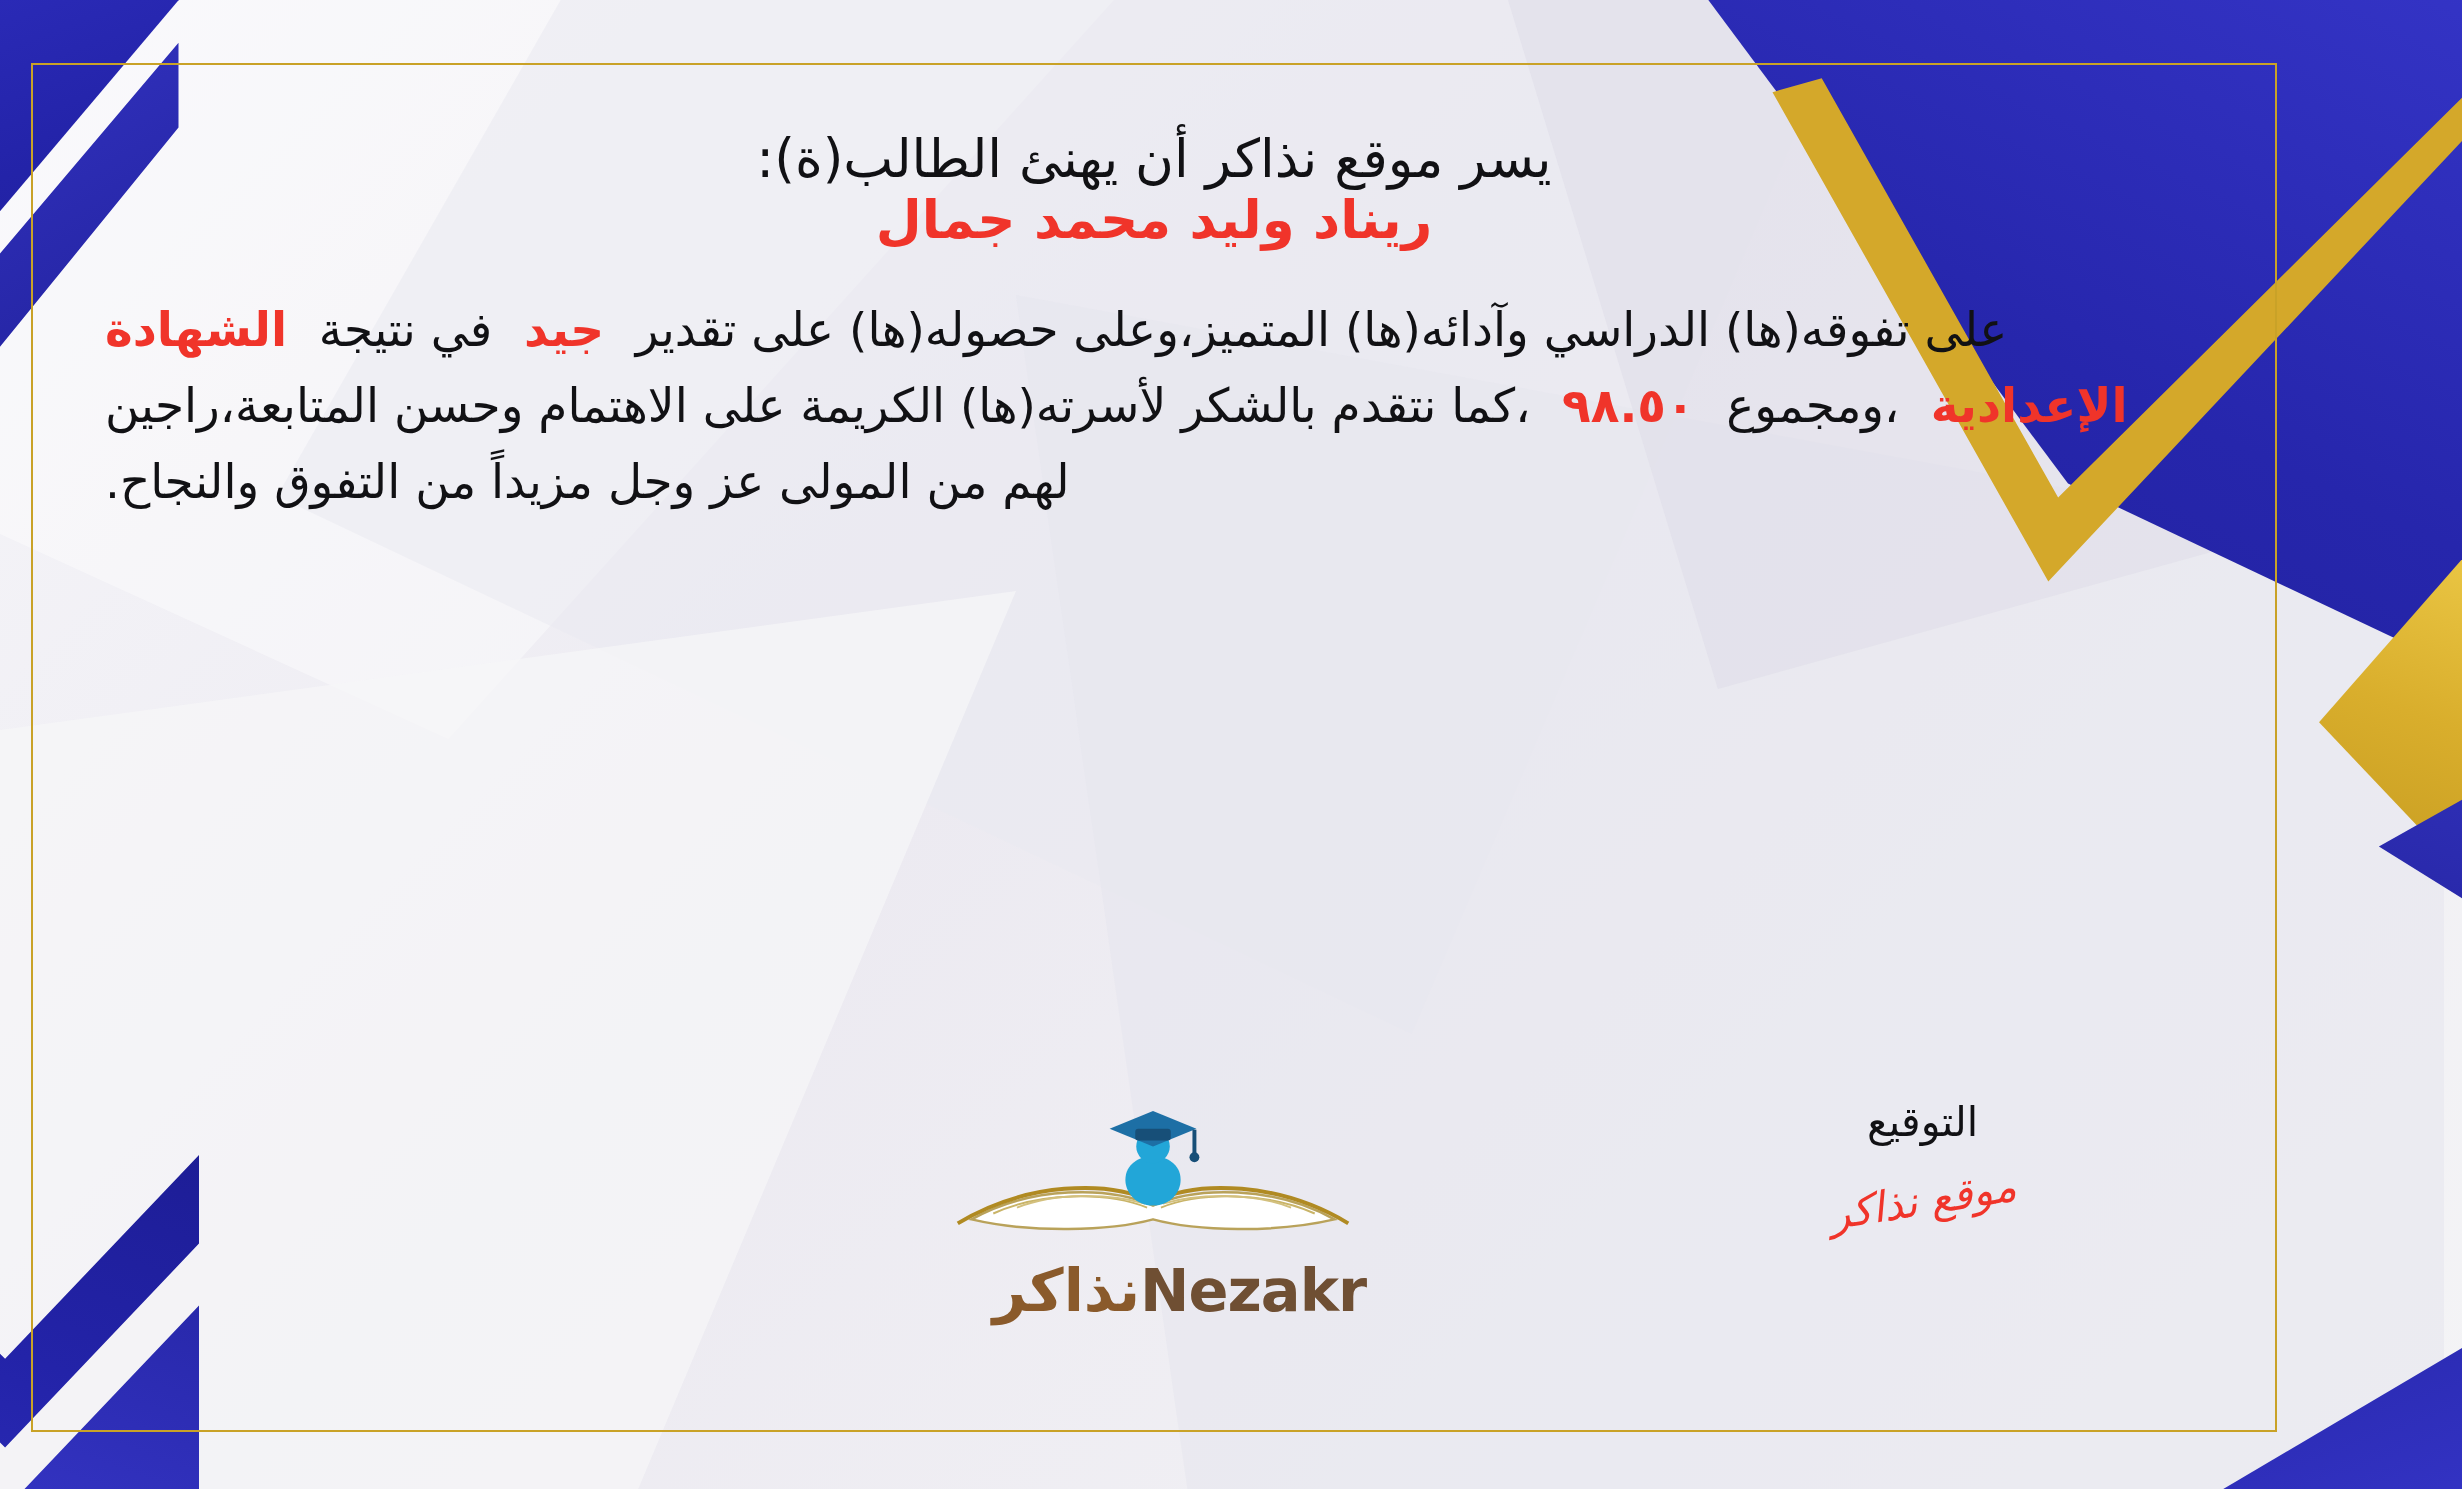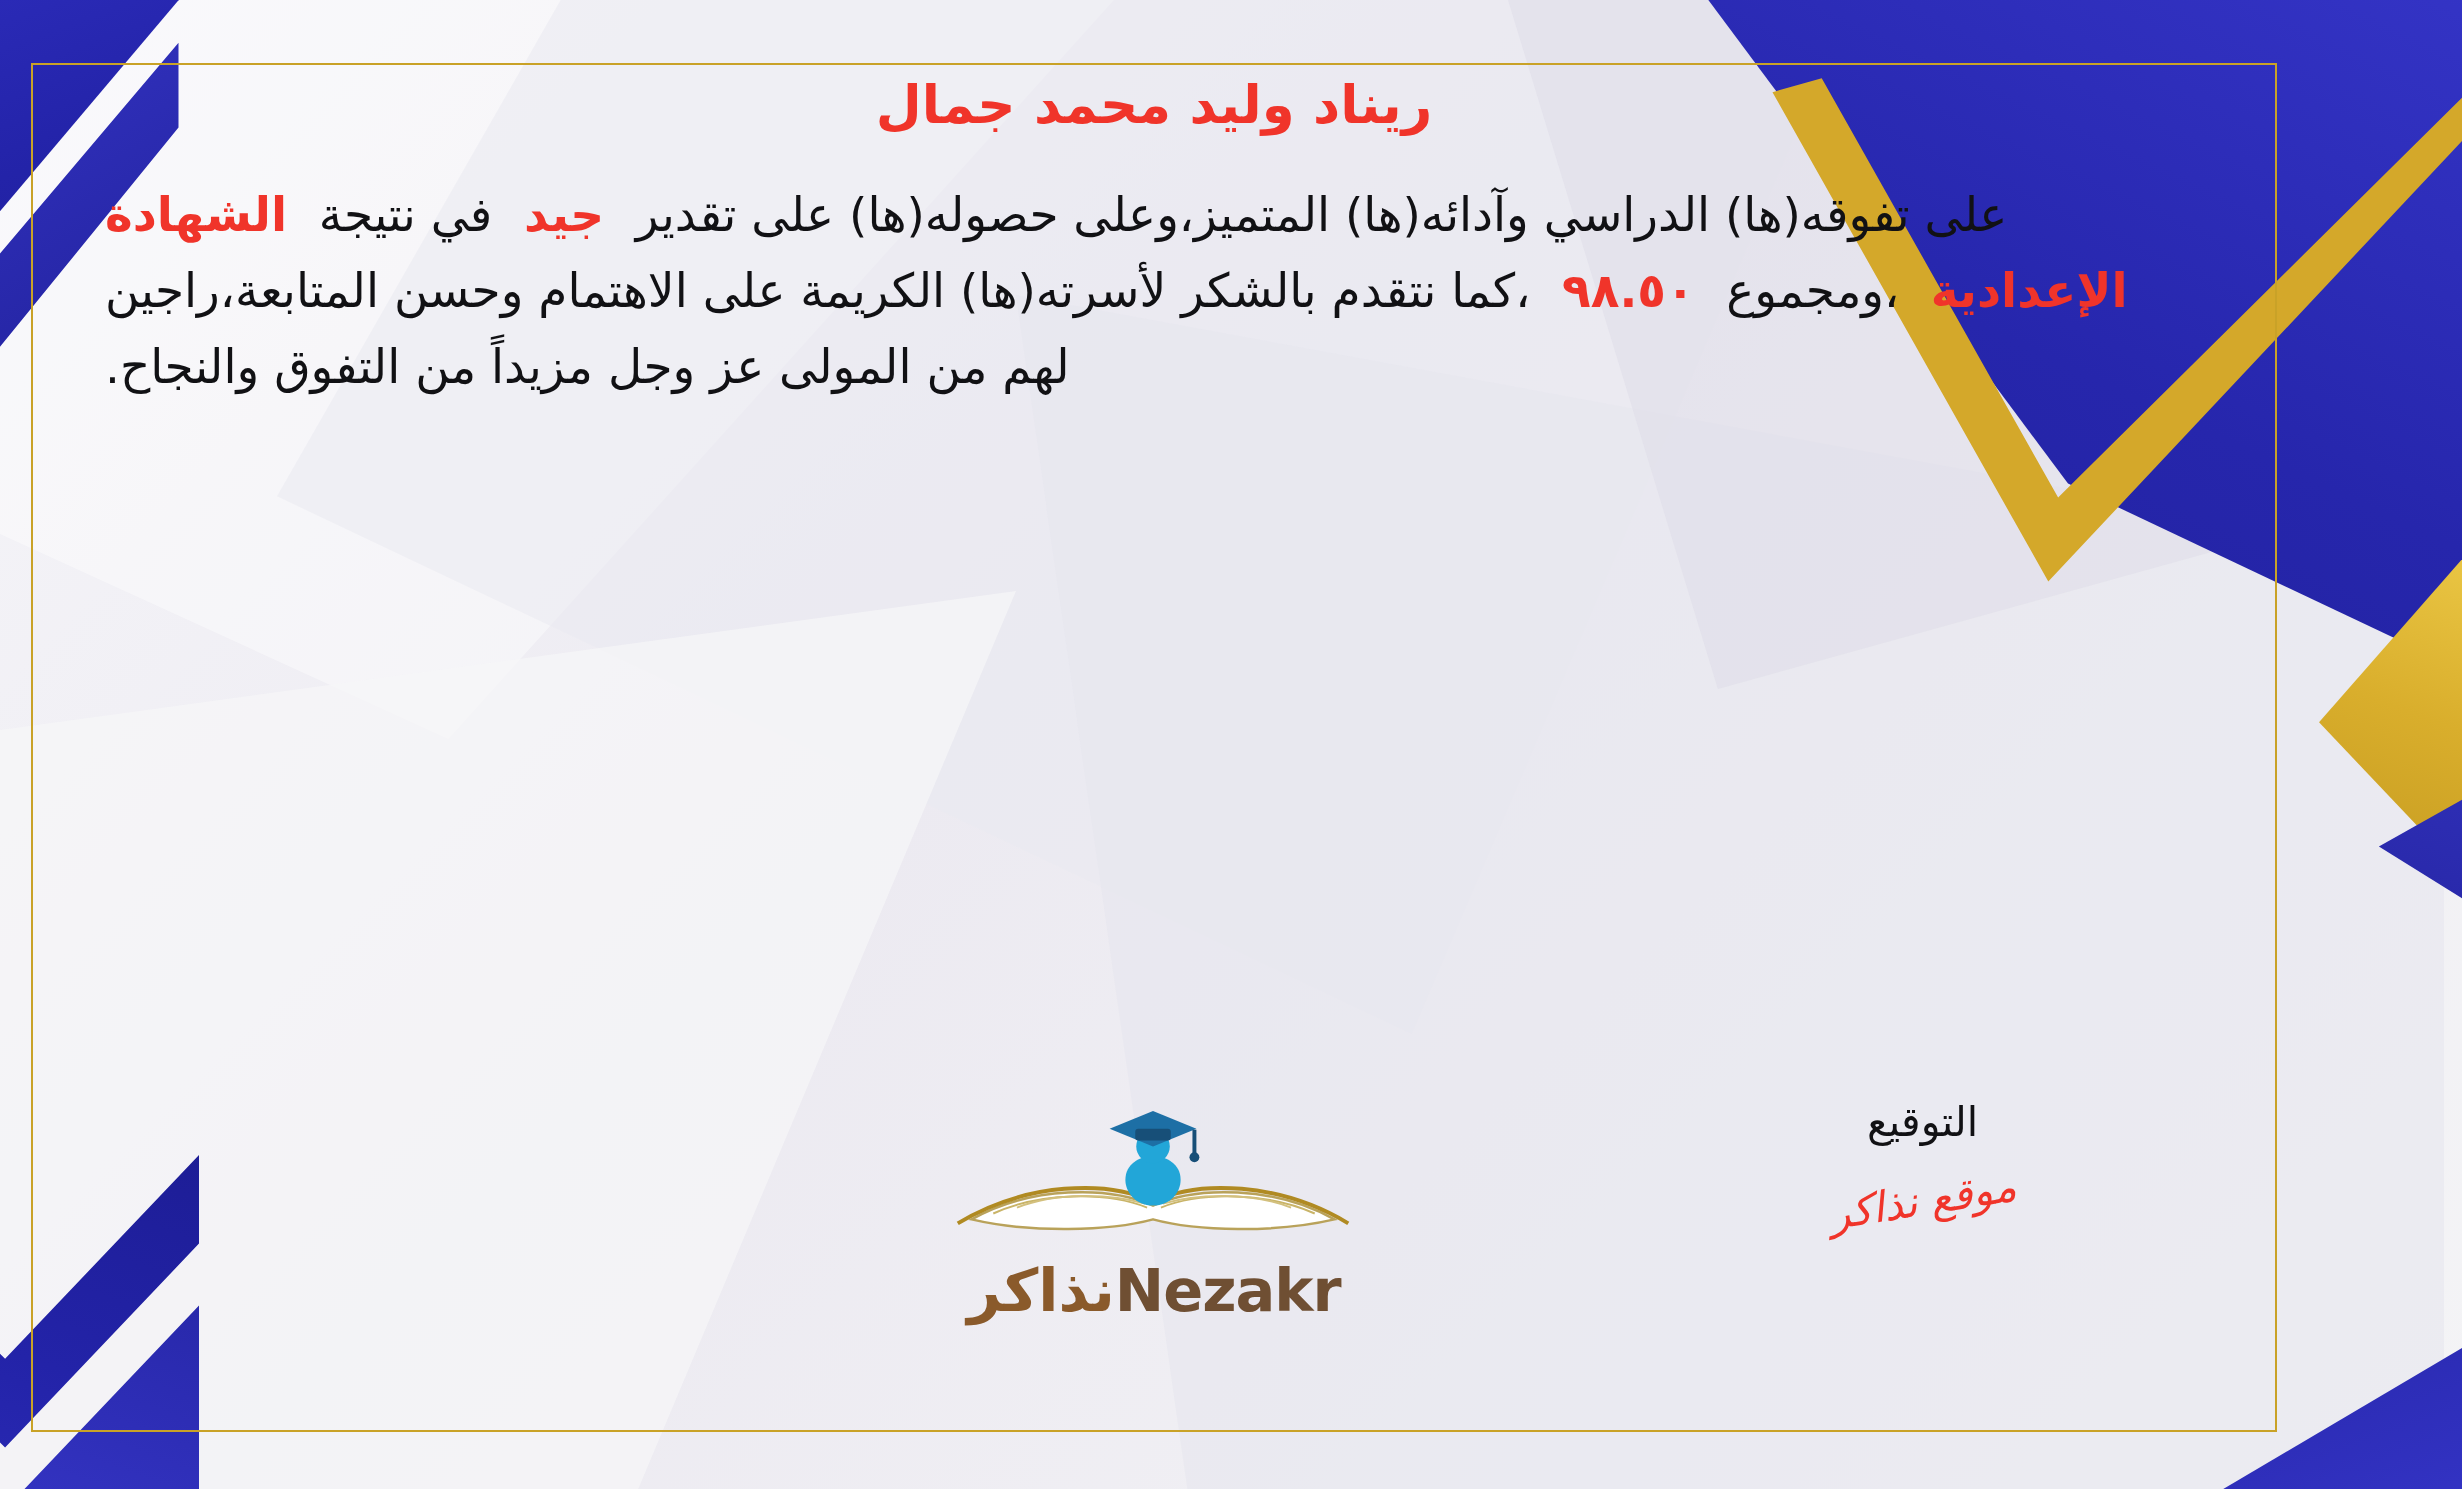--- a/index.html
+++ b/index.html
@@ -213,21 +213,21 @@
     transform: rotate(-9deg);
   }
 
   
   .logo {
     position: absolute;
     left: 50%;
     transform: translateX(-50%);
     top: 4.9px;
     width: 424px;
-    text-align: center;
+    text-align: right;
   }
   .logo-mark {
     position: relative;
     width: 424px;
     height: 148px;
     margin: 0 auto;
   }
   .logo-word {
     margin-top: 4.9px;
     font-size: 59px;
@@ -273,20 +273,21 @@
 
   <div class="corner c-br">
     <div class="blue"></div>
   </div>
 
   <div class="gold-frame"></div>
 
   <div class="content">
 
 
+    <div class="intro">يسر موقع نذاكر أن يهنئ الطالب(ة):</div>
 
     <div class="student-name">ريناد وليد محمد جمال</div>
 
     <div class="body-text">
       <span>على تفوقه(ها) الدراسي وآدائه(ها) المتميز،وعلى حصوله(ها) على تقدير</span>
       <span class="hl">جيد</span>
       <span>في نتيجة</span>
       <span class="hl">الشهادة الإعدادية</span>
       <span>،ومجموع</span>
       <span class="hl">٩٨.٥٠</span>

